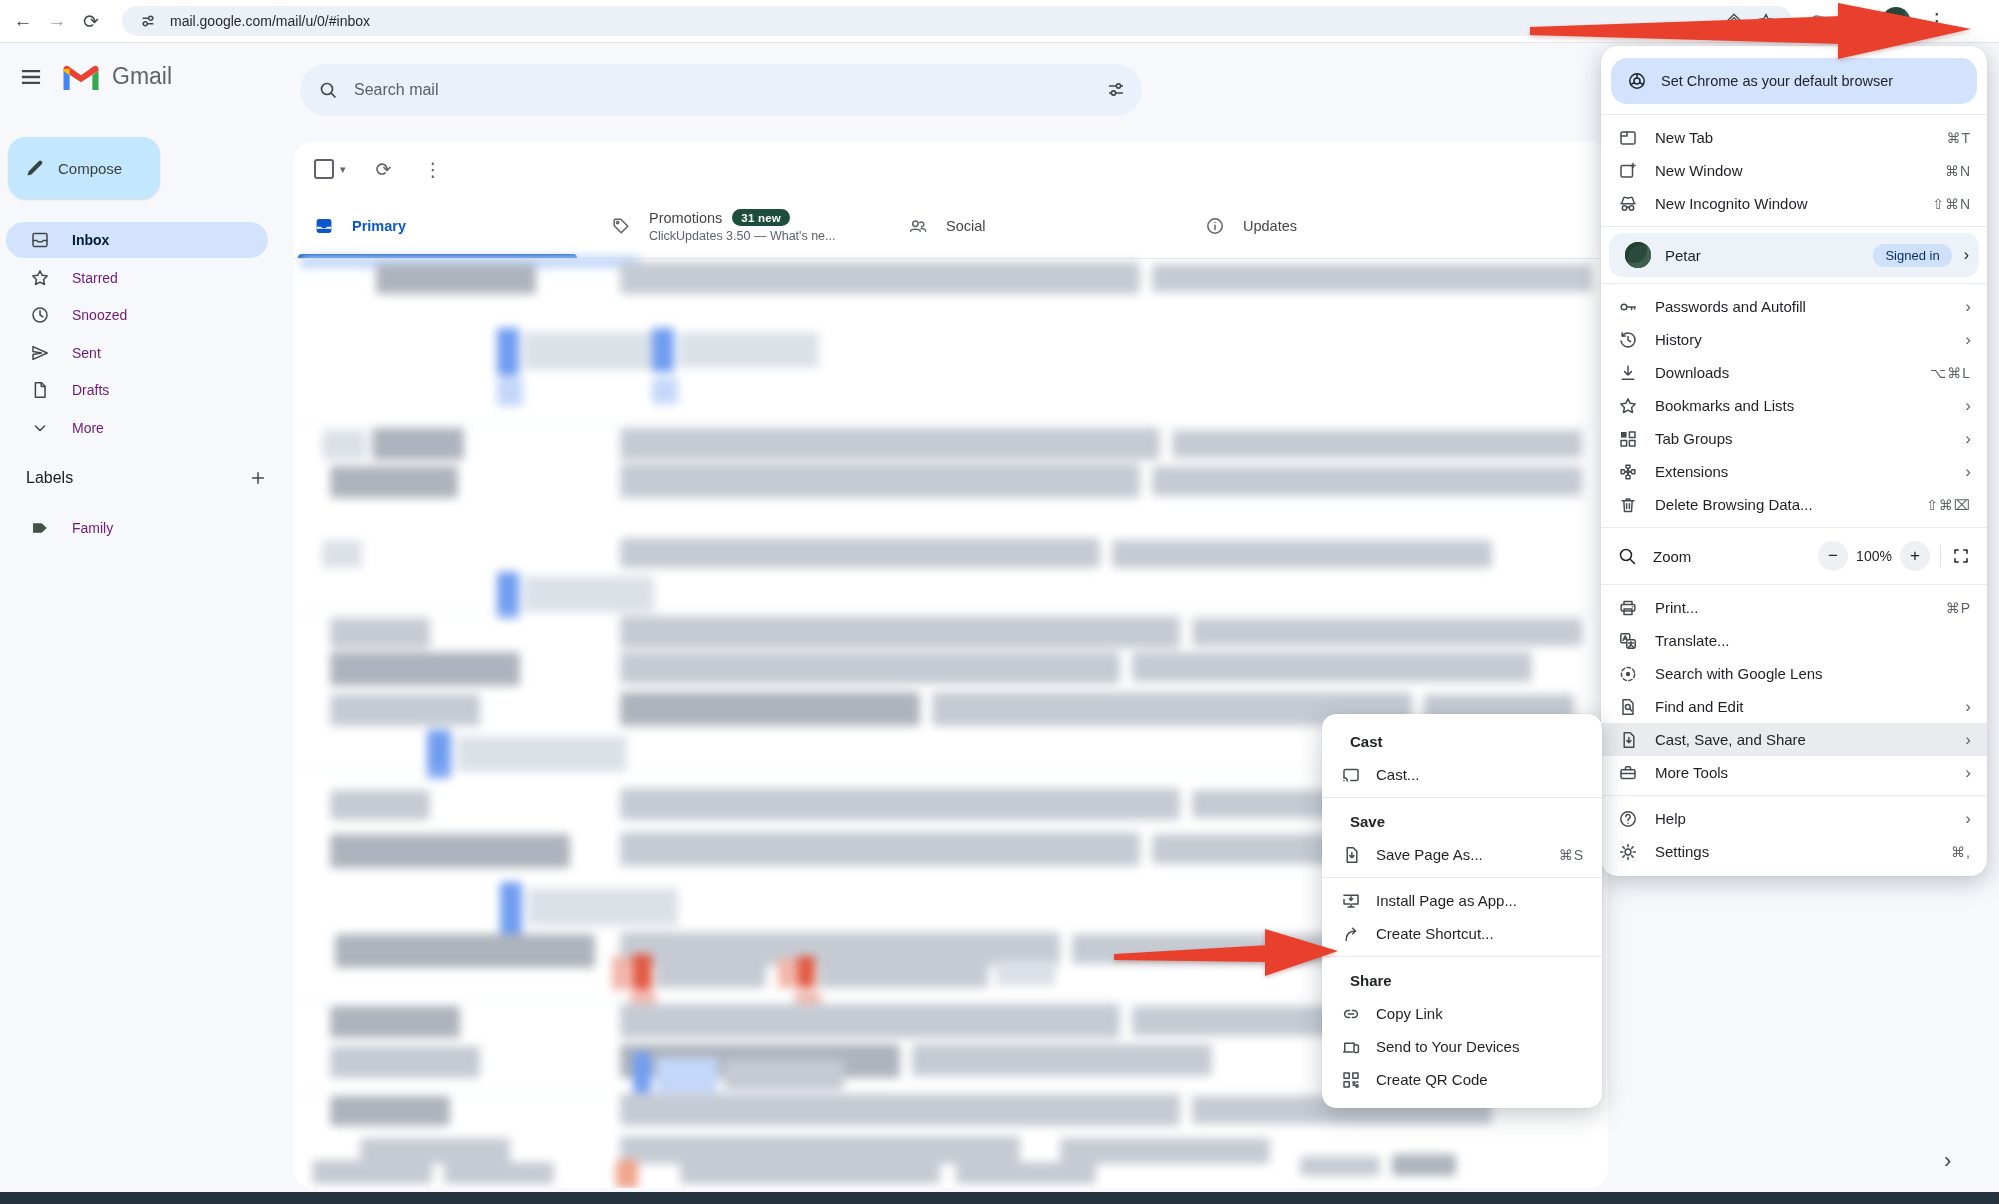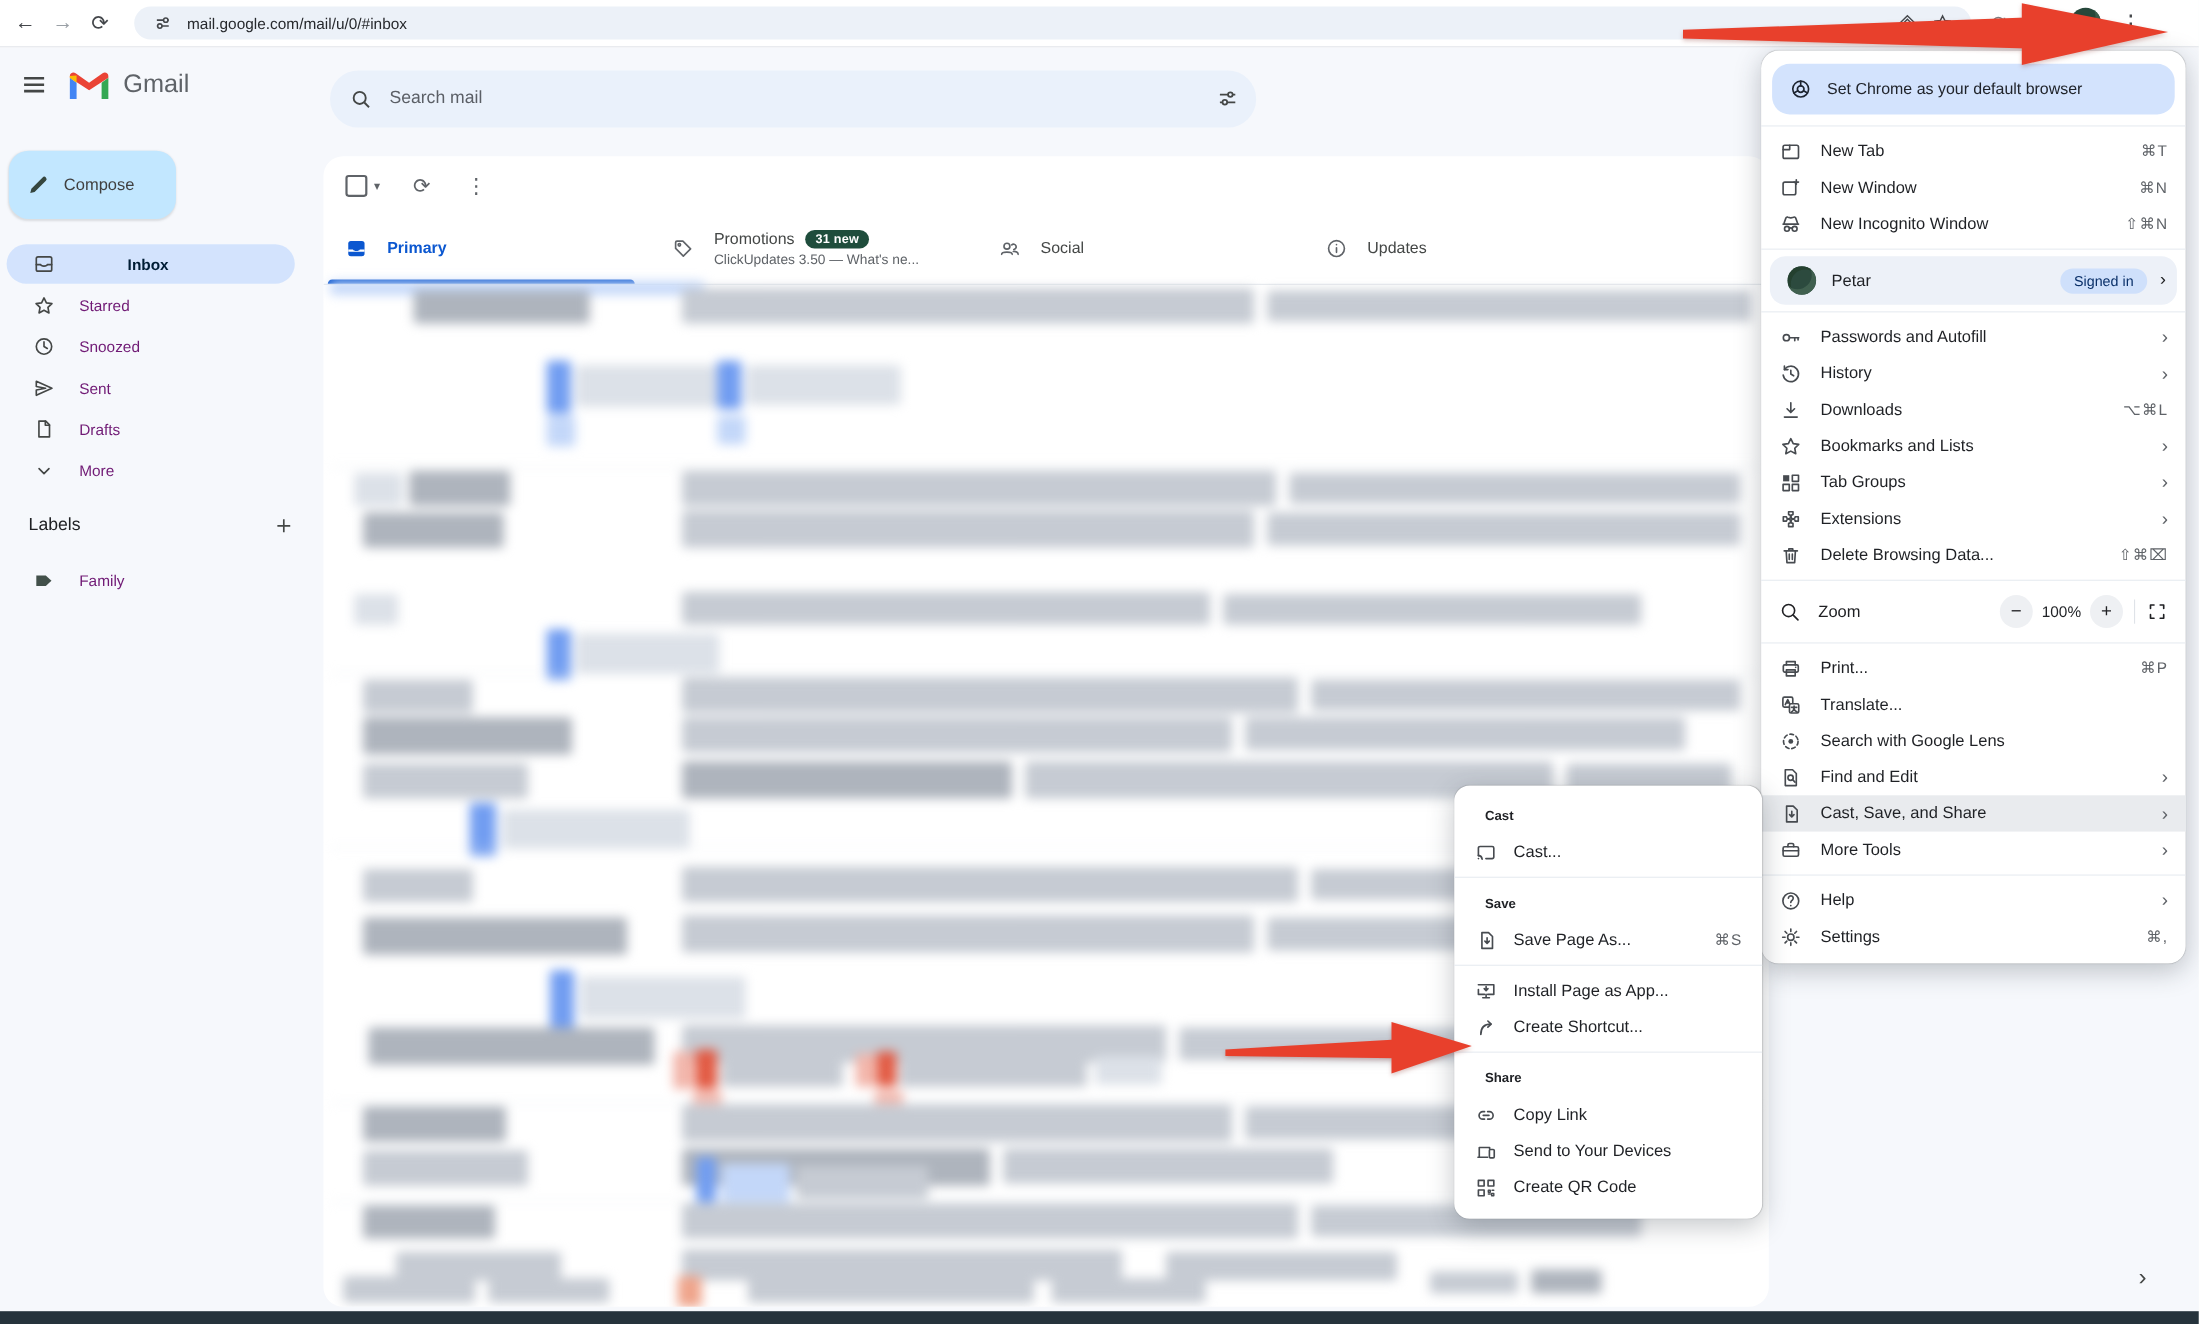--- a/index.html
+++ b/index.html
@@ -22,21 +22,21 @@
   .hamb{position:absolute;left:18px;top:22px;color:#444746;}
   .glogo{position:absolute;left:60px;top:18px;display:flex;align-items:center;}
   .glogo .gword{font-size:23px;color:#5f6368;margin-left:10px;}
   .compose{position:absolute;left:8px;top:95px;width:152px;height:62px;border-radius:18px;
            background:#c2e7ff;display:flex;align-items:center;box-shadow:0 1px 2px rgba(60,64,67,.15);}
   .compose .cic{margin:0 12px 0 16px;color:#35463f;display:flex;}
   .compose .clab{font-size:15px;font-weight:normal;color:#404040;}
   .navitem{position:absolute;left:6px;width:262px;height:36px;border-radius:18px;
            display:flex;align-items:center;font-size:14px;color:#701a75;}
   .navitem .nic{width:20px;margin:0 22px 0 24px;color:#444746;display:flex;justify-content:center;}
-  .navitem.sel{background:#d3e3fd;font-weight:bold;color:#001d35;gap:44px;}
+  .navitem.sel{background:#d3e3fd;font-weight:bold;color:#001d35;}
   .labhead{position:absolute;left:26px;top:418px;width:240px;height:36px;display:flex;align-items:center;font-size:16px;color:#202124;}
   .labplus{position:absolute;left:240px;top:418px;width:36px;height:36px;display:flex;align-items:center;justify-content:center;color:#444746;}
   
   .searchrow{position:absolute;left:300px;top:64px;width:842px;height:52px;border-radius:26px;
              background:#eaf1fb;display:flex;align-items:center;}
   .searchrow .sic{margin:0 14px 0 18px;color:#444746;display:flex;}
   .searchrow input{border:0;background:transparent;outline:none;flex:1;font-size:16px;color:#202124;
                    font-family:"Liberation Sans","DejaVu Sans",sans-serif;}
   .searchrow input::placeholder{color:#5b5f66;opacity:1;}
   .searchrow .tic{margin:0 16px;color:#444746;display:flex;}
@@ -79,21 +79,21 @@
   .profrow .chip{background:#cfe0fb;color:#0a3069;font-size:13px;padding:4px 12px;border-radius:12px;margin-right:12px;}
   .zoomrow{height:44px;display:flex;align-items:center;padding:0 16px;}
   .zoomrow .zctl{display:flex;align-items:center;margin-left:auto;}
   .zbtn{width:30px;height:30px;border-radius:50%;background:#eef0f3;display:flex;align-items:center;justify-content:center;
         font-size:17px;color:#202124;}
   .zval{width:52px;text-align:center;font-size:14px;color:#1f2125;}
   .zsep{width:1px;height:22px;background:#dfe3e8;margin:0 10px;}
   
   .smenu{position:absolute;left:1322px;top:714px;width:280px;background:#fff;border-radius:14px;
          box-shadow:0 6px 24px rgba(40,50,60,.28),0 0 1px rgba(0,0,0,.2);padding:10px 0 12px;z-index:55;}
-  .shead{height:34px;display:flex;align-items:center;padding:0 28px;font-size:12px;font-weight:bold;color:#1f2125;}
+  .shead{height:34px;display:flex;align-items:center;padding:0 28px;font-size:15px;font-weight:bold;color:#1f2125;}
   .smenu .mi{padding:0 18px;}
   .smenu .mi .ic{margin-right:14px;}
   
   .sidechev{position:absolute;left:1944px;top:1148px;font-size:22px;color:#444746;z-index:5;}
   .bottomstrip{position:absolute;left:0;top:1192px;width:1999px;height:12px;background:#26333c;}
   .arrow{position:absolute;z-index:60;filter:drop-shadow(0 2px 2px rgba(120,20,10,.25));}
   svg.i{display:block;}
 </style>
 </head>
 <body>

